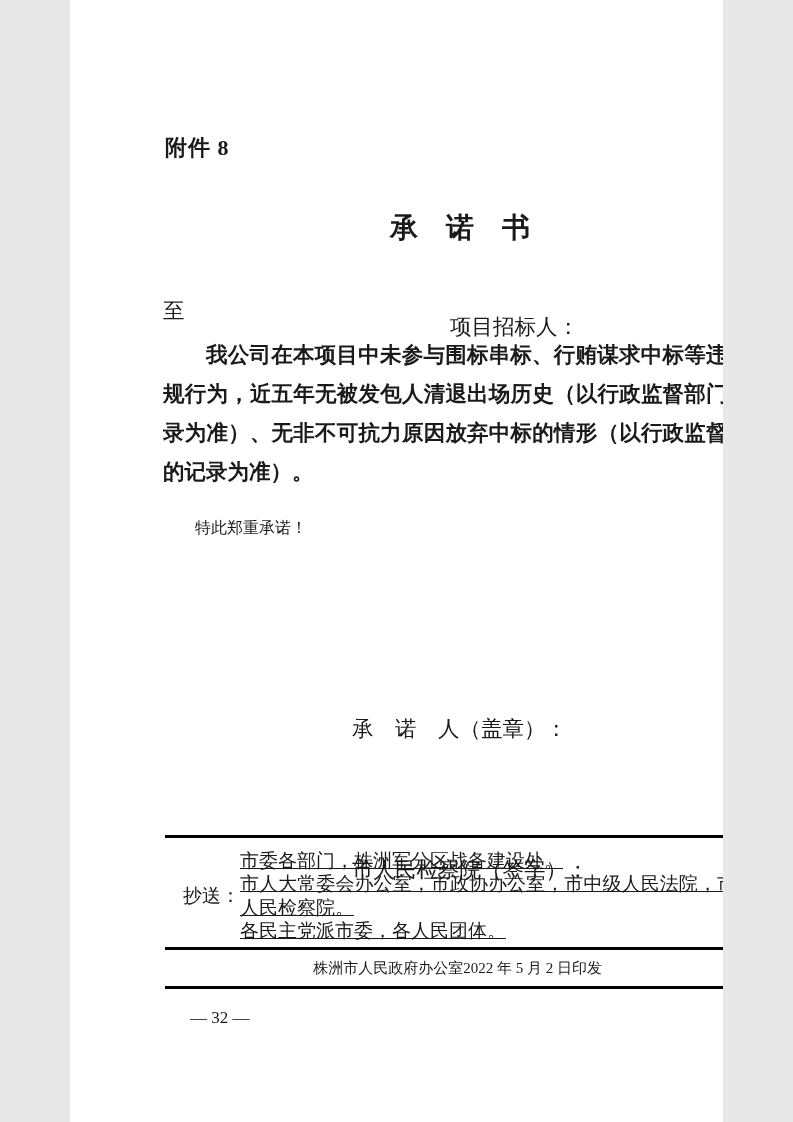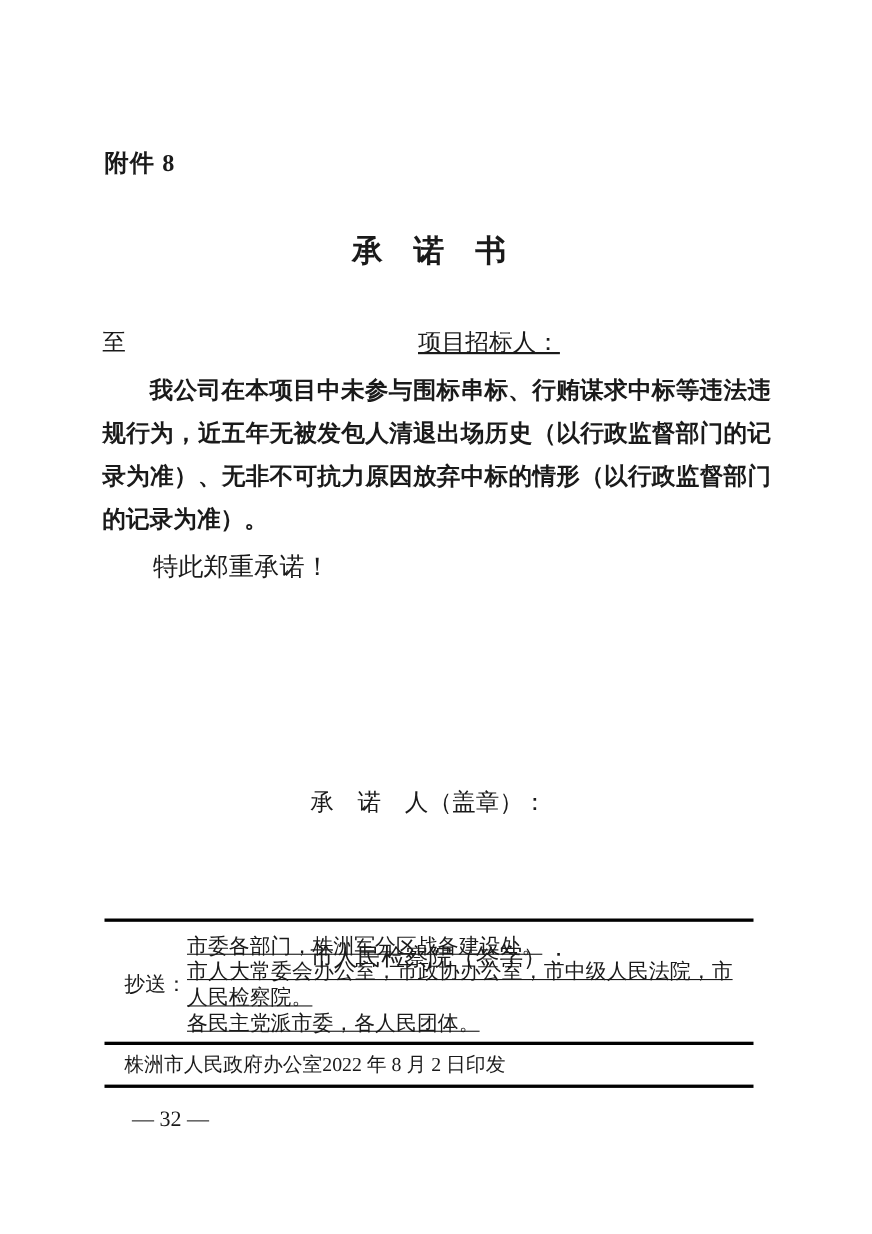--- a/index.html
+++ b/index.html
@@ -1,18 +1,18 @@
 <!DOCTYPE html>
 <html><head>
 <meta charset="utf-8">
 <style>
   html, body { margin: 0; padding: 0; background: #e8e8e8; }
   .page {
     position: relative;
-    width: 793px;
+    width: 653px;
     height: 1122px;
     margin: 0 auto;
     background: #ffffff;
     font-family: "Liberation Serif", "DejaVu Serif", serif;
     color: #1a1a1a;
     overflow: hidden;
   }
   .attachment {
     position: absolute;
     left: 95px;
@@ -35,41 +35,40 @@
     position: absolute;
     left: 93px;
     top: 296px;
     width: 610px;
     font-size: 21.5px;
     line-height: 30px;
   }
   .salutation-label {
     position: absolute;
     left: 287px;
-    top: 0;
-    text-decoration: underline;
+    top: 16px;
   }
   .body-para {
     position: absolute;
     left: 93px;
     top: 336px;
     width: 608px;
     margin: 0;
     font-size: 21.5px;
     line-height: 39px;
     text-align: justify;
     text-indent: 2em;
     font-weight: bold;
   }
   .pledge {
     position: absolute;
     left: 93px;
-    top: 496px;
+    top: 508px;
     margin: 0;
-    font-size: 23px;
+    font-size: 16px;
     line-height: 39px;
     text-indent: 2em;
   }
   .signature {
     position: absolute;
     left: 282px;
     top: 612px;
     font-size: 21.5px;
     line-height: 47px;
     white-space: pre;
@@ -96,29 +95,29 @@
     line-height: 23.4px;
   }
   .cc-label { flex: 0 0 auto; white-space: nowrap; }
   .cc-lines { flex: 1 1 auto; max-width: 496px; text-align: justify; text-decoration: underline; }
   .publisher {
     position: absolute;
     left: 113px;
     top: 953px;
     width: 549px;
     display: flex;
-    justify-content: flex-start;
-    font-size: 18px;
+    justify-content: center;
+    font-size: 15px;
     line-height: 30px;
   }
   .page-number {
     position: absolute;
     left: 120px;
     top: 1004px;
-    font-size: 20px;
+    font-size: 17px;
     line-height: 28px;
   }
 </style>
 </head>
 <body>
 
 <div class="page">
 
   <div class="attachment">附件 8</div>
 
@@ -146,20 +145,20 @@
       <div>市委各部门，株洲军分区战备建设处。</div>
       <div>市人大常委会办公室，市政协办公室，市中级人民法院，市人民检察院。</div>
       <div>各民主党派市委，各人民团体。</div>
     </div>
   </div>
 
   <div class="rule rule-2"></div>
 
   <div class="publisher">
     <span>株洲市人民政府办公室</span>
-    <span>2022 年 8 月 2 日印发</span>
+    <span>2022 年 5 月 2 日印发</span>
   </div>
 
   <div class="rule rule-3"></div>
 
   <div class="page-number">— 32 —</div>
 
 </div>
 
 </body></html>

